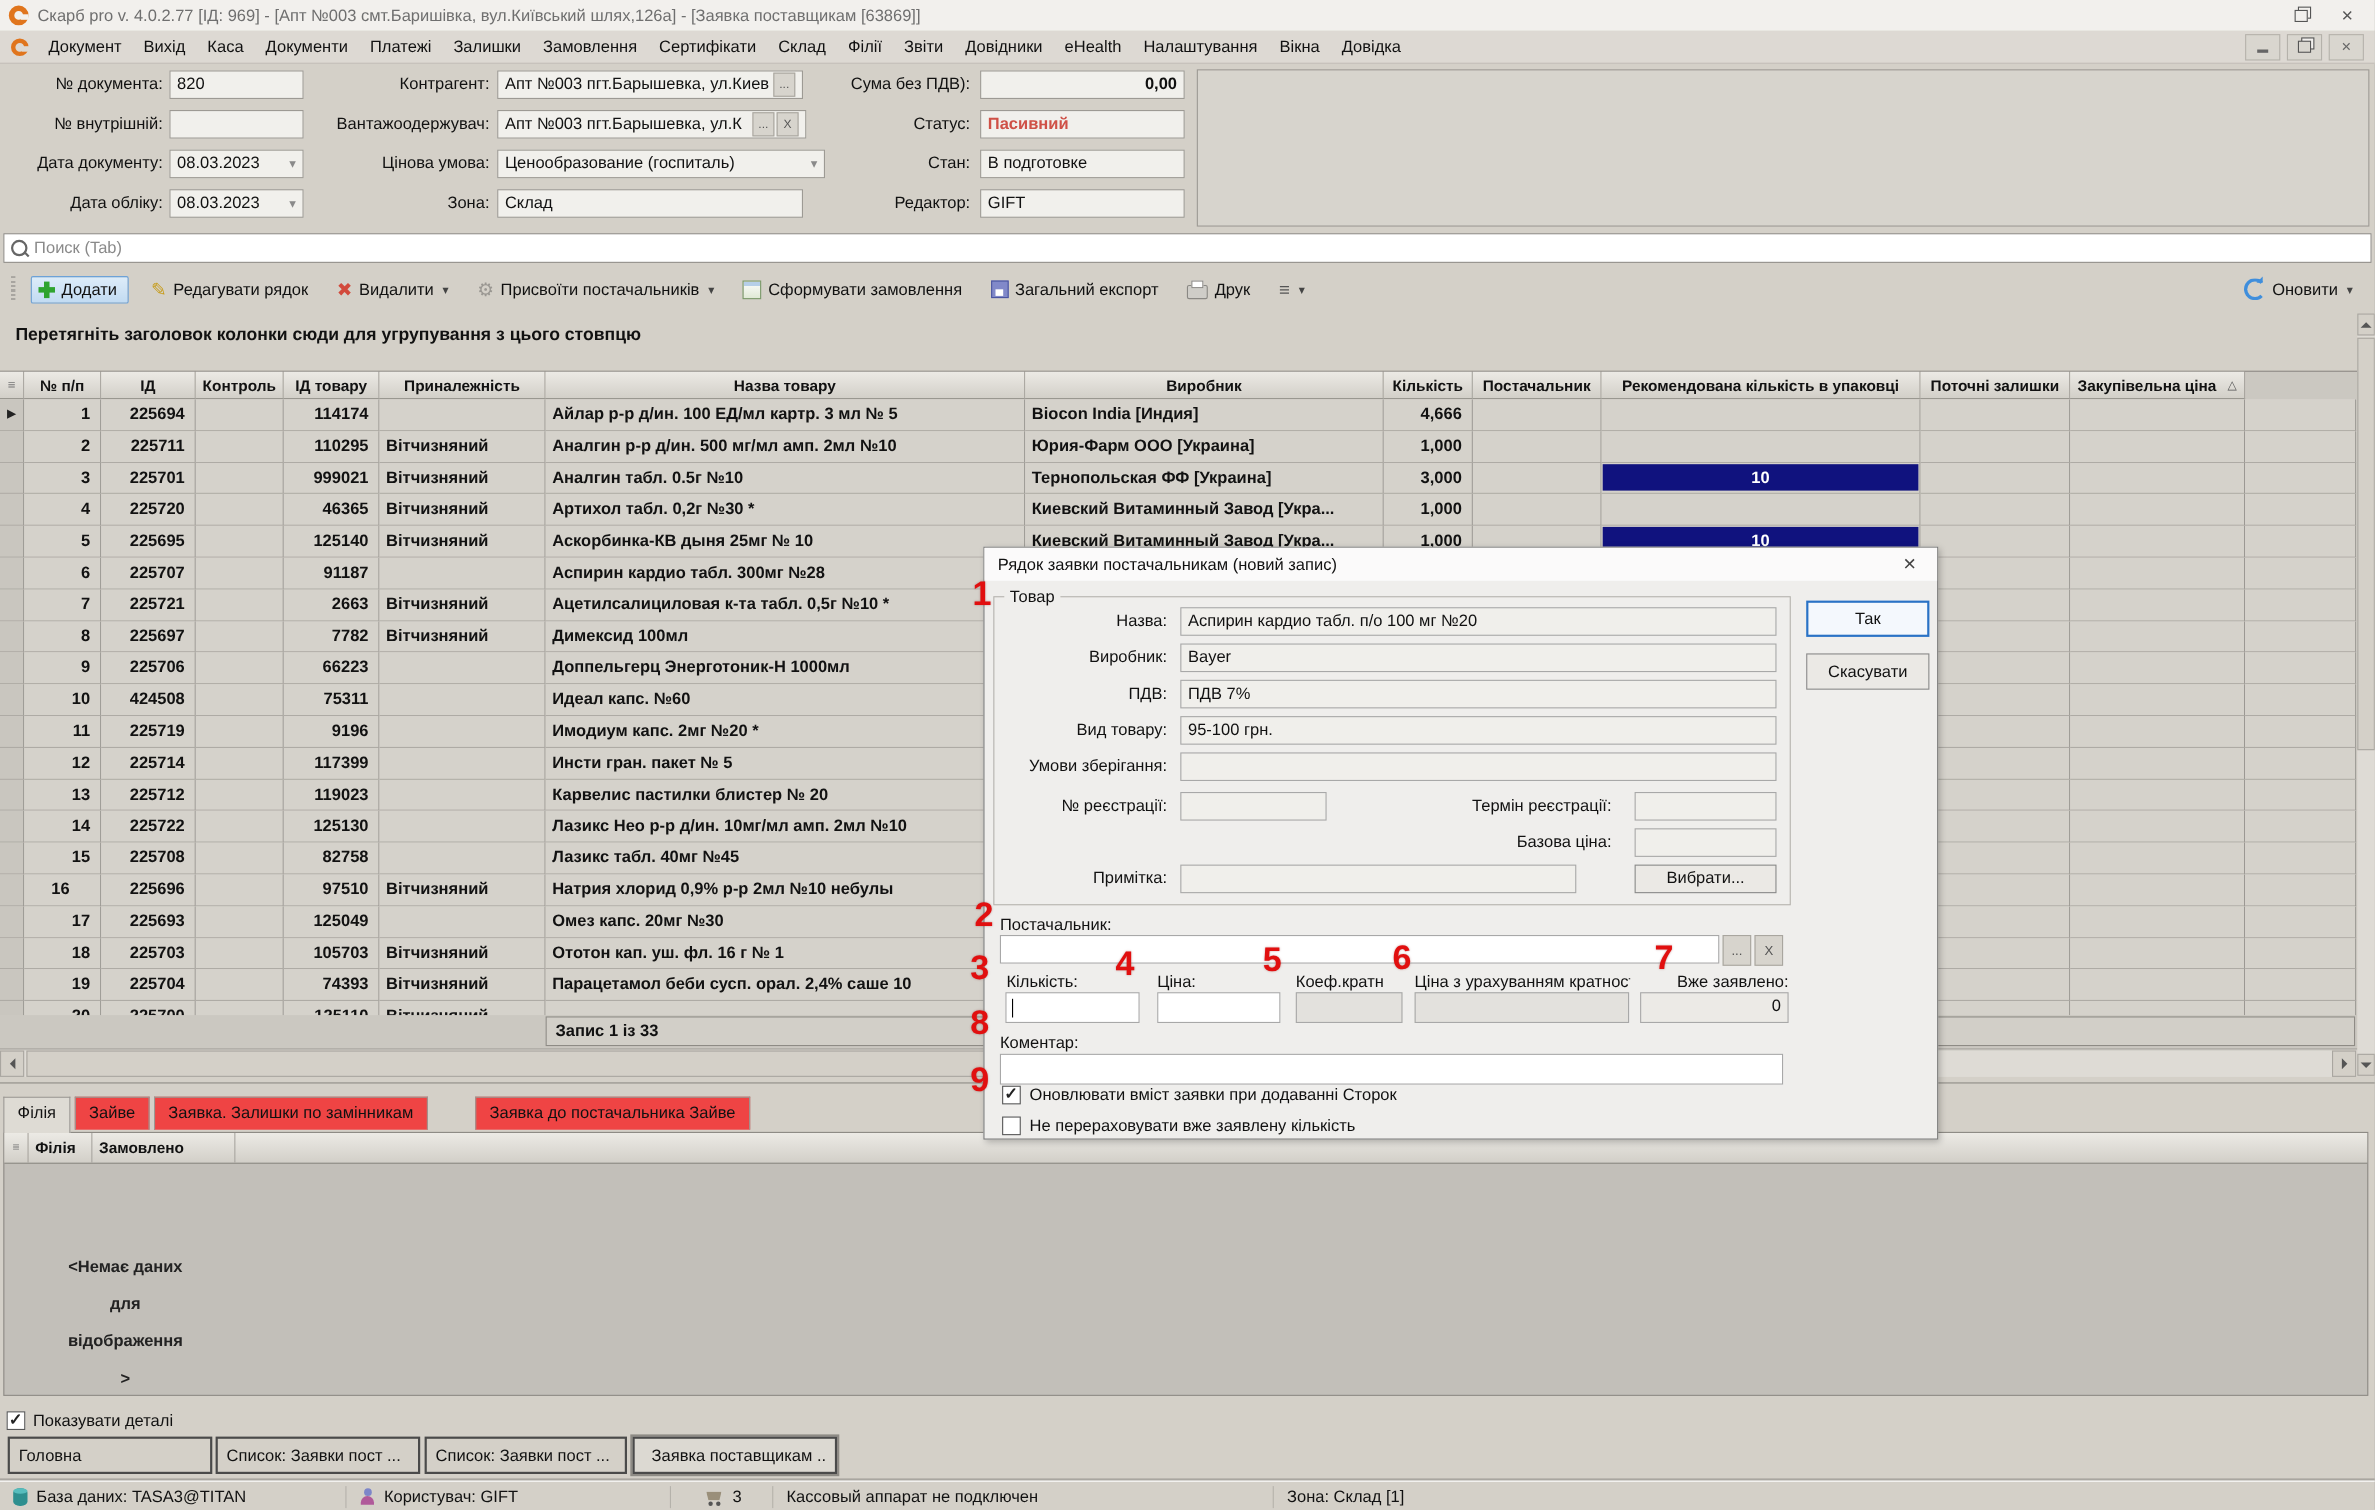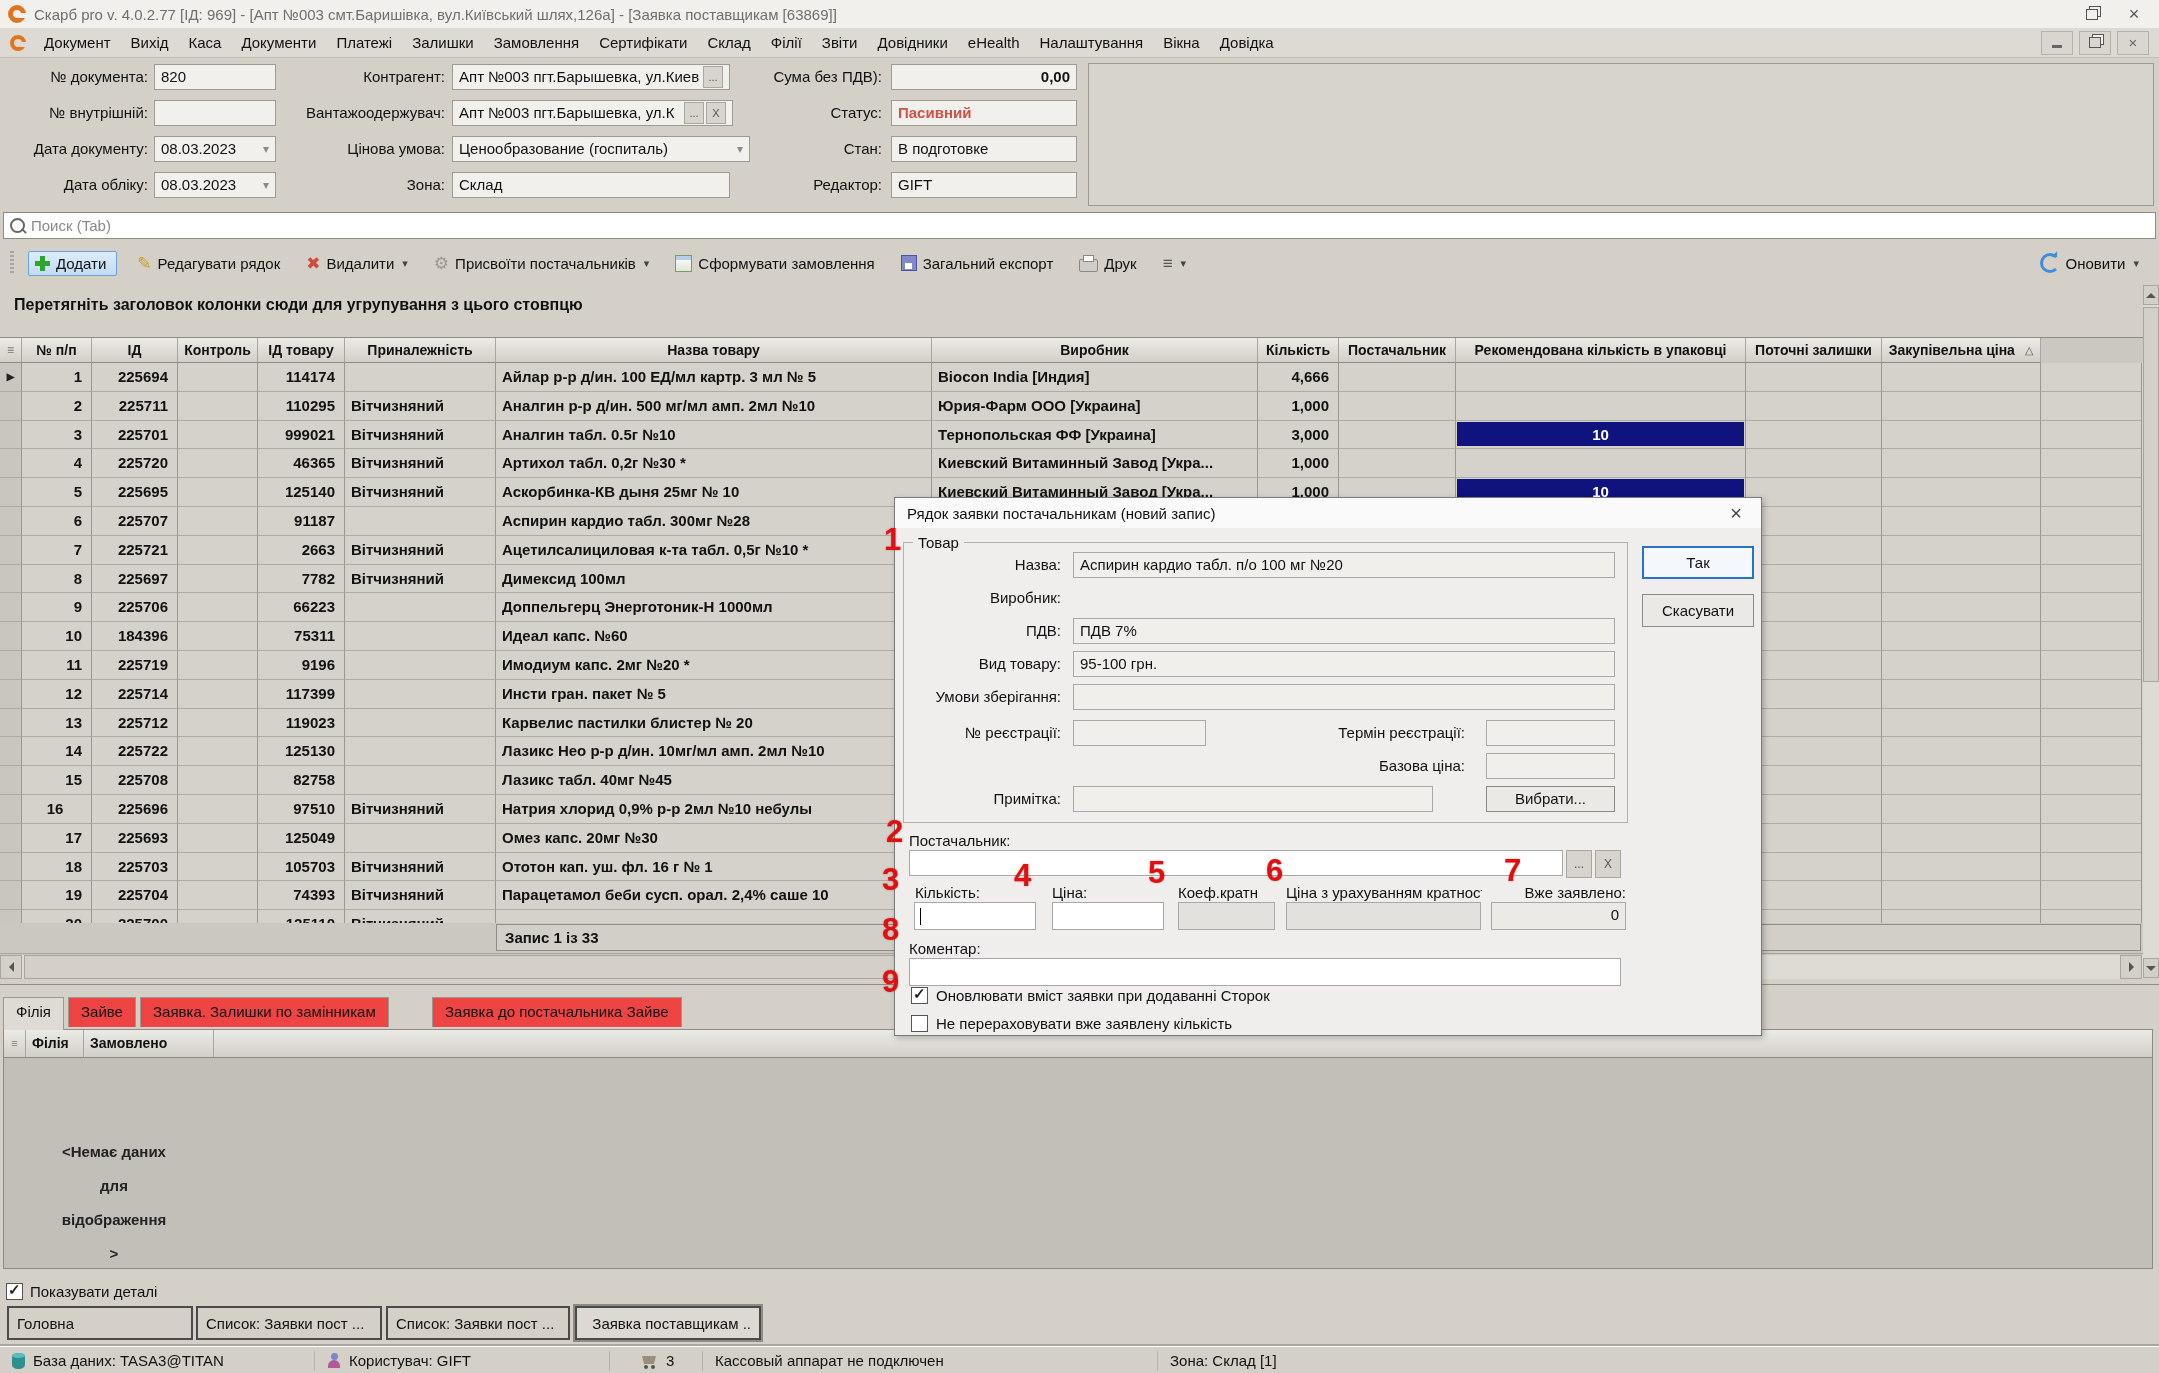--- a/index.html
+++ b/index.html
@@ -468,21 +468,21 @@
           <div class="tcell r" style="left: 1258px; width: 81px;"></div>
           <div class="tcell" style="left: 1339px; width: 117px;"></div>
           <div class="tcell c10" style="left: 1456px; width: 290px;"></div>
           <div class="tcell" style="left: 1746px; width: 136px;"></div>
           <div class="tcell" style="left: 1882px; width: 159px;"></div>
           <div class="tcell" style="left: 2041px; width: 101px;"></div>
         </div>
         <div class="trow" style="top: 259.2px;">
           <div class="tcell ind" style="left: 0px; width: 22px;"></div>
           <div class="tcell r" style="left: 22px; width: 70px;">10</div>
-          <div class="tcell r" style="left: 92px; width: 86px;">184396</div>
+          <div class="tcell r" style="left: 92px; width: 86px;">424508</div>
           <div class="tcell" style="left: 178px; width: 80px;"></div>
           <div class="tcell r" style="left: 258px; width: 87px;">75311</div>
           <div class="tcell" style="left: 345px; width: 151px;"></div>
           <div class="tcell" style="left: 496px; width: 436px;">Идеал капс. №60</div>
           <div class="tcell" style="left: 932px; width: 326px;"></div>
           <div class="tcell r" style="left: 1258px; width: 81px;"></div>
           <div class="tcell" style="left: 1339px; width: 117px;"></div>
           <div class="tcell c10" style="left: 1456px; width: 290px;"></div>
           <div class="tcell" style="left: 1746px; width: 136px;"></div>
           <div class="tcell" style="left: 1882px; width: 159px;"></div>
@@ -730,20 +730,21 @@
     <div class="dltitle">
       <span>Рядок заявки постачальникам (новий запис)</span>
       <span class="dclose">×</span>
     </div>
     <span class="glabel">Товар</span>
     <div class="dgroup"></div>
 
     <div class="dl" style="left:12px;top:54px;width:154px">Назва:</div>
     <div class="di" style="left:178px;top:54px;width:542px"><span>Аспирин кардио табл. п/о 100 мг №20</span></div>
     <div class="dl" style="left:12px;top:87px;width:154px">Виробник:</div>
+    <div class="di" style="left:178px;top:87px;width:542px"><span>Bayer</span></div>
     <div class="dl" style="left:12px;top:120px;width:154px">ПДВ:</div>
     <div class="di" style="left:178px;top:120px;width:542px"><span>ПДВ 7%</span></div>
     <div class="dl" style="left:12px;top:153px;width:154px">Вид товару:</div>
     <div class="di" style="left:178px;top:153px;width:542px"><span>95-100 грн.</span></div>
     <div class="dl" style="left:12px;top:186px;width:154px">Умови зберігання:</div>
     <div class="di" style="left:178px;top:186px;width:542px"><span></span></div>
     <div class="dl" style="left:12px;top:222px;width:154px">№ реєстрації:</div>
     <div class="di" style="left:178px;top:222px;width:133px"><span></span></div>
     <div class="dl" style="left:420px;top:222px;width:150px">Термін реєстрації:</div>
     <div class="di" style="left:591px;top:222px;width:129px"><span></span></div>

